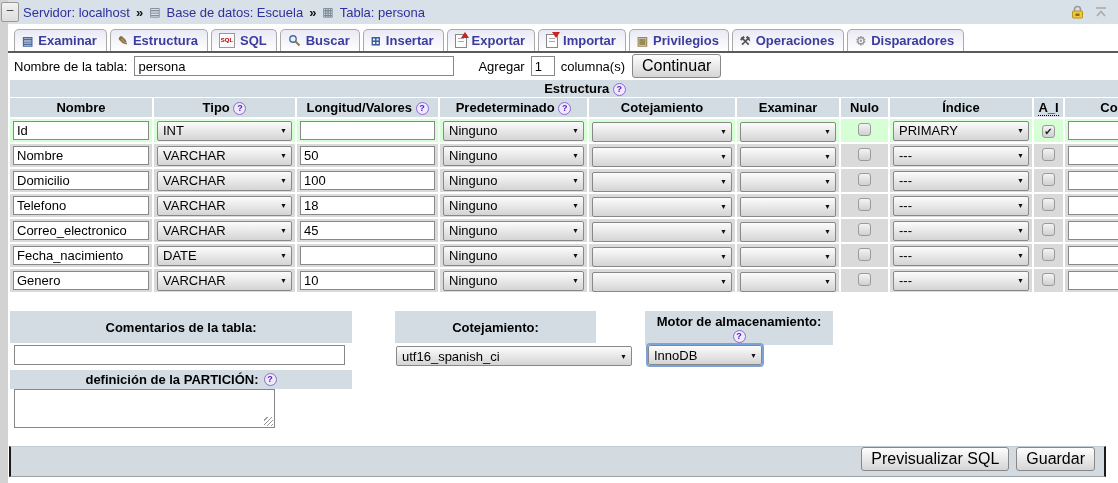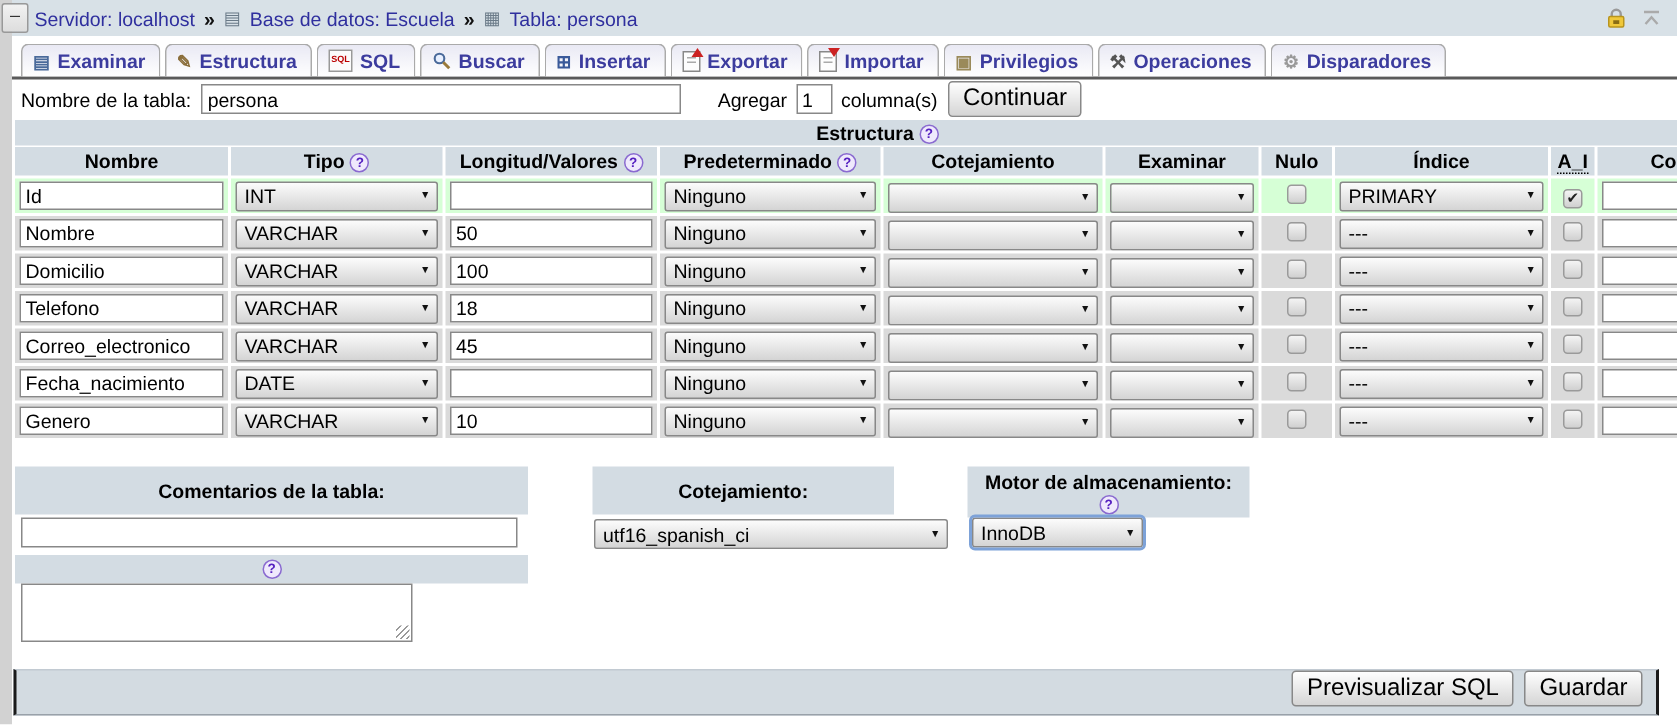--- a/index.html
+++ b/index.html
@@ -438,20 +438,21 @@
 <div class="opt-head" id="engine-head">
   <span>Motor de almacenamiento:</span>
   <span class="help">?</span>
 </div>
 <span class="sel focused" id="engine-select">
   <span>InnoDB</span>
   <span class="arr">▼</span>
 </span>
 
 <div class="opt-head" id="partition-head">
+  <span>definición de la PARTICIÓN:</span>
   <span class="help">?</span>
 </div>
 <textarea id="partition-textarea" style=""></textarea>
 <span class="grip"></span>
 
 <div class="footer">
   <button class="btn">Previsualizar SQL</button>
   <button class="btn">Guardar</button>
 </div>
 

